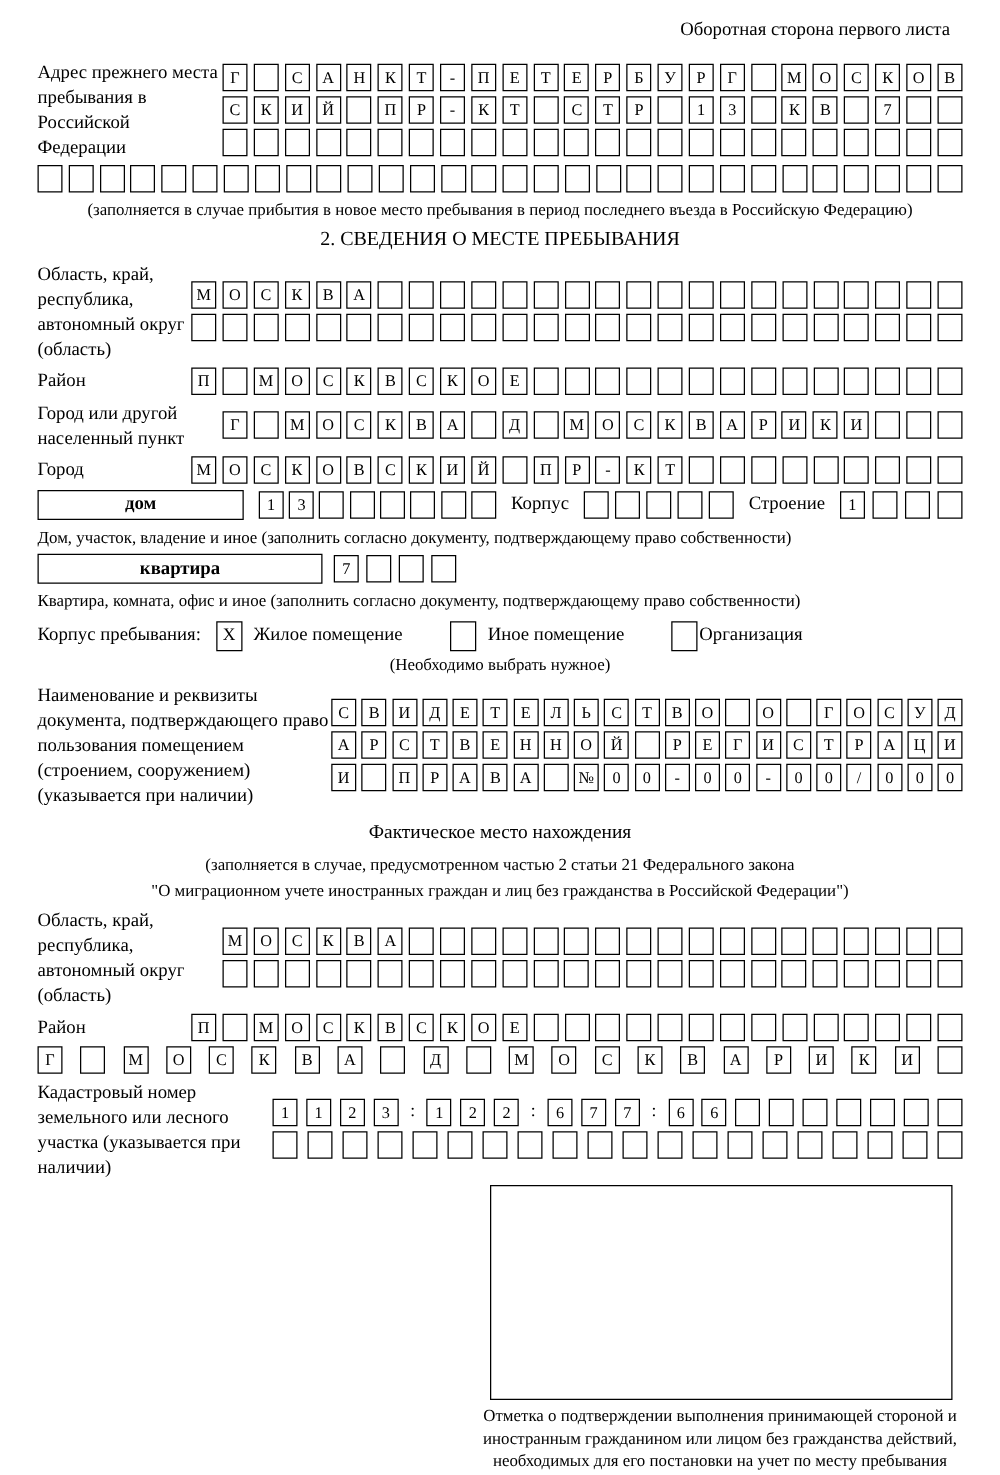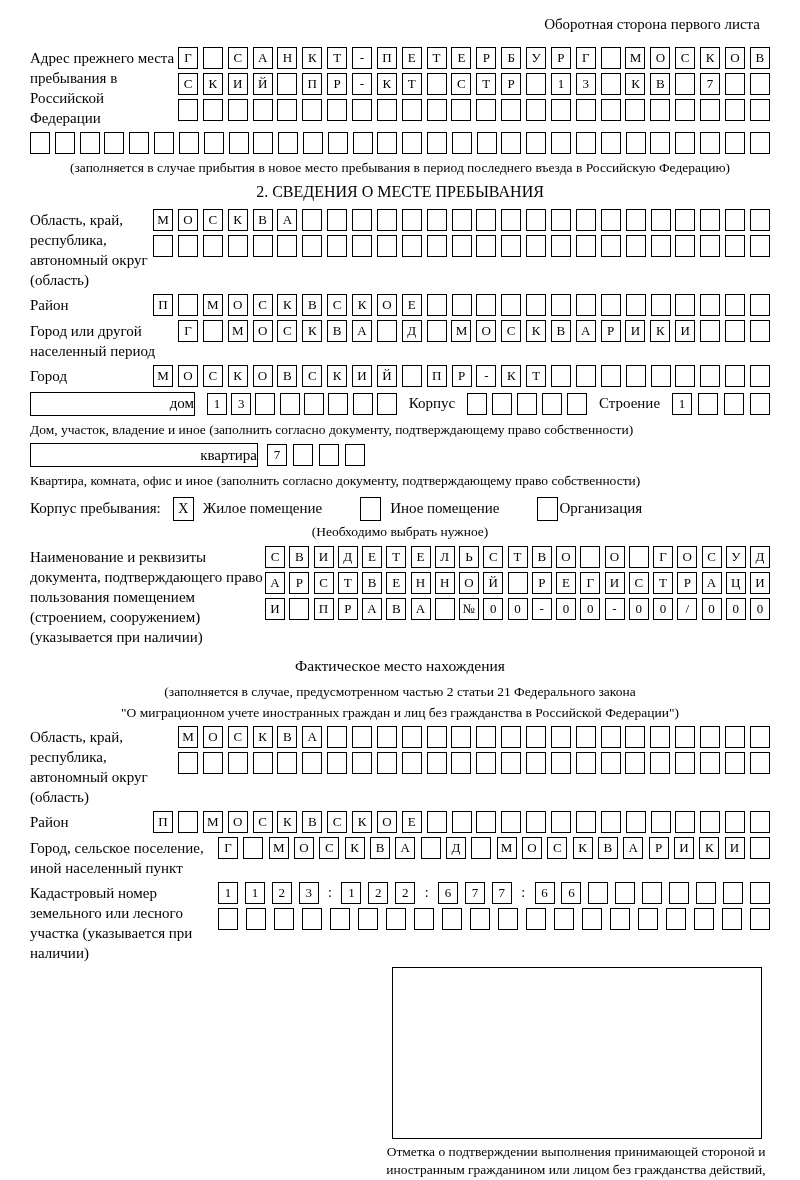--- a/index.html
+++ b/index.html
@@ -6,36 +6,36 @@
   html,body{background:#ffffff}
   body{
     width:800px;height:1180px;overflow:hidden;
     font-family:"Liberation Serif","DejaVu Serif",serif;
     color:#000;font-size:15px;
   }
   .page{padding:10px 30px 0 30px;position:relative}
   .header-note{text-align:right;font-size:15px;margin:6px 10px 14px 0}
   .h2{ text-align:center;font-weight:normal;font-size:16px;margin:6px 0 8px 0 }
   .fact-title{text-align:center;font-weight:normal;font-size:15.5px;margin:10px 0 8px 0}
-  .frow{display:flex;align-items:flex-start;margin-bottom:4px}
+  .frow{display:flex;align-items:center;margin-bottom:4px}
   .flabel{flex:none;line-height:20px;font-size:15px;padding-top:1px}
   .w123{width:123px}.w148{width:148px}.w188{width:188px}.w235{width:235px}
   .rows{flex:1;display:flex;flex-direction:column;row-gap:4px}
   .boxrow{display:flex;justify-content:space-between;height:22px}
   .cell{
     flex:none;width:20px;height:22px;border:1.6px solid #000;
     text-align:center;font-size:13px;line-height:19px;background:#fff;
   }
   .sep{flex:none;width:9px;height:22px;text-align:center;font-size:14px;line-height:22px}
   .fullrow{margin-bottom:5px}
   .caption{font-size:13.5px;line-height:1.3;margin-bottom:4px}
   .center{text-align:center}
   .longbox{
     flex:none;border:1.6px solid #000;height:24px;
-    display:flex;align-items:center;justify-content:flex-end;font-size:15px;background:#fff;
+    display:flex;align-items:center;justify-content:center;font-size:15px;background:#fff;font-weight:bold;
   }
   .house-row{display:flex;align-items:center;justify-content:space-between;margin-bottom:4px;height:26px}
   .grp{flex:none}
   .wg190{width:190px}.wg120{width:120px}.wg98{width:98px}
   .inline-label{flex:none;font-size:15px}
   .apt-row{display:flex;align-items:center;margin:4px 0 4px 0;height:26px}
   .apt-box{width:228px}
   .apt-cells{width:98px;margin-left:9px}
   .stay-row{display:flex;align-items:center;margin:6px 0 2px 0;height:26px}
   .stay-label{margin-right:12px}
@@ -267,21 +267,21 @@
           <div class="cell"></div>
           <div class="cell"></div>
           <div class="cell"></div>
           <div class="cell"></div>
           <div class="cell"></div>
         </div>
     </div>
   </div>
 
   <div class="frow">
-    <div class="flabel w148">Город или другой населенный период</div>
+    <div class="flabel w148">Город или другой населенный пункт</div>
     <div class="rows">
       <div class="boxrow">
           <div class="cell">Г</div>
           <div class="cell"></div>
           <div class="cell">М</div>
           <div class="cell">О</div>
           <div class="cell">С</div>
           <div class="cell">К</div>
           <div class="cell">В</div>
           <div class="cell">А</div>
@@ -558,21 +558,20 @@
           <div class="cell"></div>
           <div class="cell"></div>
           <div class="cell"></div>
           <div class="cell"></div>
           <div class="cell"></div>
         </div>
     </div>
   </div>
 
   <div class="frow">
-    <div class="flabel w188">Город, сельское поселение, иной населенный пункт</div>
     <div class="rows">
       <div class="boxrow">
           <div class="cell">Г</div>
           <div class="cell"></div>
           <div class="cell">М</div>
           <div class="cell">О</div>
           <div class="cell">С</div>
           <div class="cell">К</div>
           <div class="cell">В</div>
           <div class="cell">А</div>

